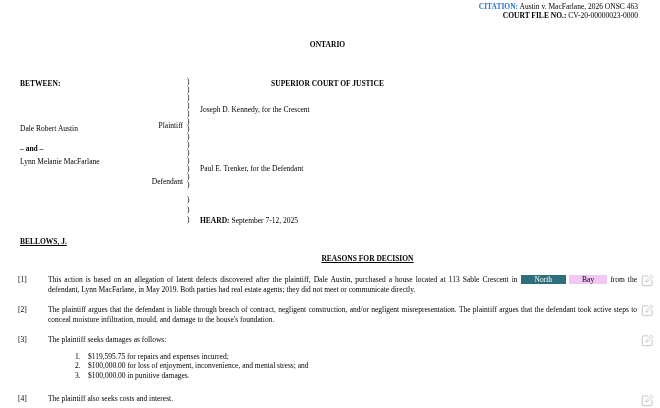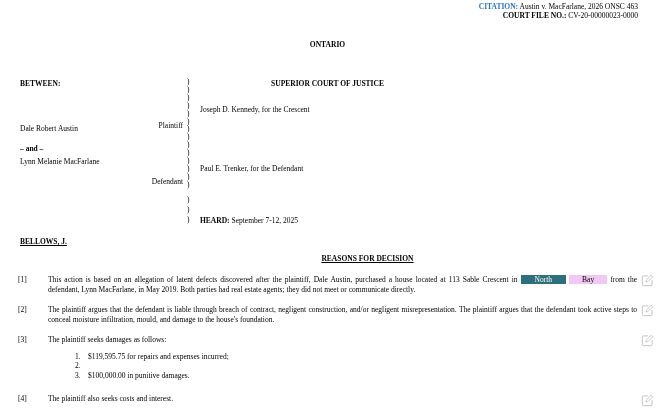--- a/index.html
+++ b/index.html
@@ -113,20 +113,21 @@
   <span class="ptext">The plaintiff seeks damages as follows:</span>
 </div>
 
 <div id="damages-list" class="abs">
   <div class="list-row">
     <span class="lnum">1.</span>
     <span>$119,595.75 for repairs and expenses incurred;</span>
   </div>
   <div class="list-row">
     <span class="lnum">2.</span>
+    <span>$100,000.00 for loss of enjoyment, inconvenience, and mental stress; and</span>
   </div>
   <div class="list-row">
     <span class="lnum">3.</span>
     <span>$100,000.00 in punitive damages.</span>
   </div>
 </div>
 
 <div id="para4" class="abs para">
   <span class="num">[4]</span>
   <span class="ptext">The plaintiff also seeks costs and interest.</span>

